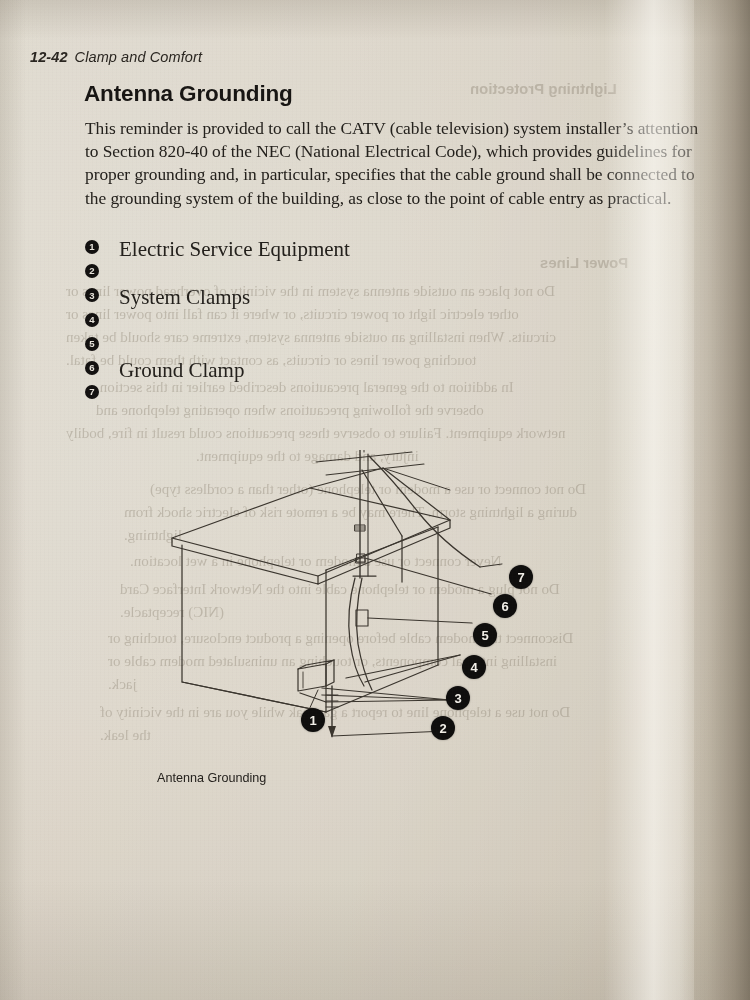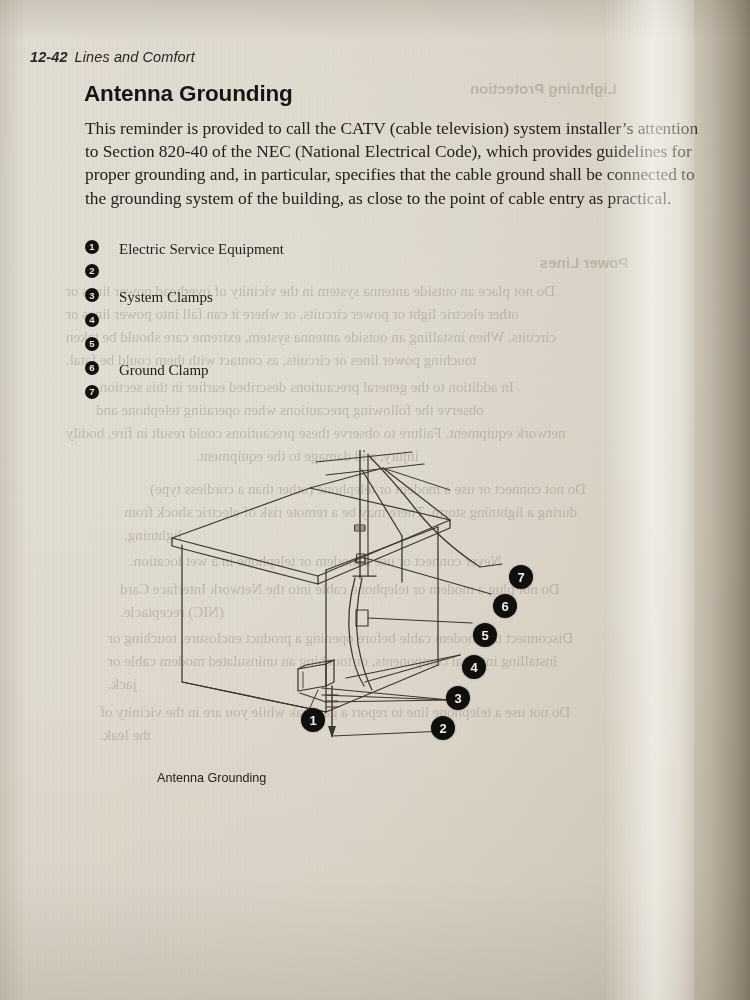--- a/index.html
+++ b/index.html
@@ -98,21 +98,21 @@
     position:absolute;left:0;top:1px;
     width:14px;height:14px;border-radius:50%;
     background:#131110;color:#e9e5dd;
     font-family:"Liberation Sans",sans-serif;
     font-size:9.6px;font-weight:bold;
     display:flex;align-items:center;justify-content:center;
     line-height:1;
   }
   .numrow .txt{
     position:absolute;left:34px;top:0;
-    font-size:15px;line-height:21px;color:#23201c;white-space:nowrap;
+    font-size:21px;line-height:21px;color:#23201c;white-space:nowrap;
   }
 
   .figure{position:absolute;left:150px;top:450px;width:440px;height:300px;}
   .figure svg{width:100%;height:100%;display:block;}
 
   .callout{
     position:absolute;
     width:24px;height:24px;border-radius:50%;
     background:#0f0e0d;color:#f2efe8;
     font-family:"Liberation Sans",sans-serif;
@@ -158,21 +158,21 @@
       <div class="bleed" style="left: 108px; top: 630px; font-size: 15px;">Disconnect the modem cable before opening a product enclosure, touching or</div>
       <div class="bleed" style="left: 108px; top: 653px; font-size: 15px;">installing internal components, or touching an uninsulated modem cable or</div>
       <div class="bleed" style="left: 108px; top: 676px; font-size: 15px;">jack.</div>
       <div class="bleed" style="left: 100px; top: 704px; font-size: 15px;">Do not use a telephone line to report a gas leak while you are in the vicinity of</div>
       <div class="bleed" style="left: 100px; top: 727px; font-size: 15px;">the leak.</div>
     </div>
 
   <div id="content">
 
     <div class="running-head soft">
-      <span class="folio">12-42</span><span>Lines and Comfort</span>
+      <span class="folio">12-42</span><span>Clamp and Comfort</span>
     </div>
 
     <div class="section-title soft">Antenna Grounding</div>
 
     <div class="body-par soft">This reminder is provided to call the CATV (cable television) system installer’s attention to Section 820-40 of the NEC (National Electrical Code), which provides guidelines for proper grounding and, in particular, specifies that the cable ground shall be connected to the grounding system of the building, as close to the point of cable entry as practical.</div>
 
     <div class="numlist soft" id="numlist">
         <div class="numrow">
           <span class="marker">1</span>
           <span class="txt">Electric Service Equipment</span>

